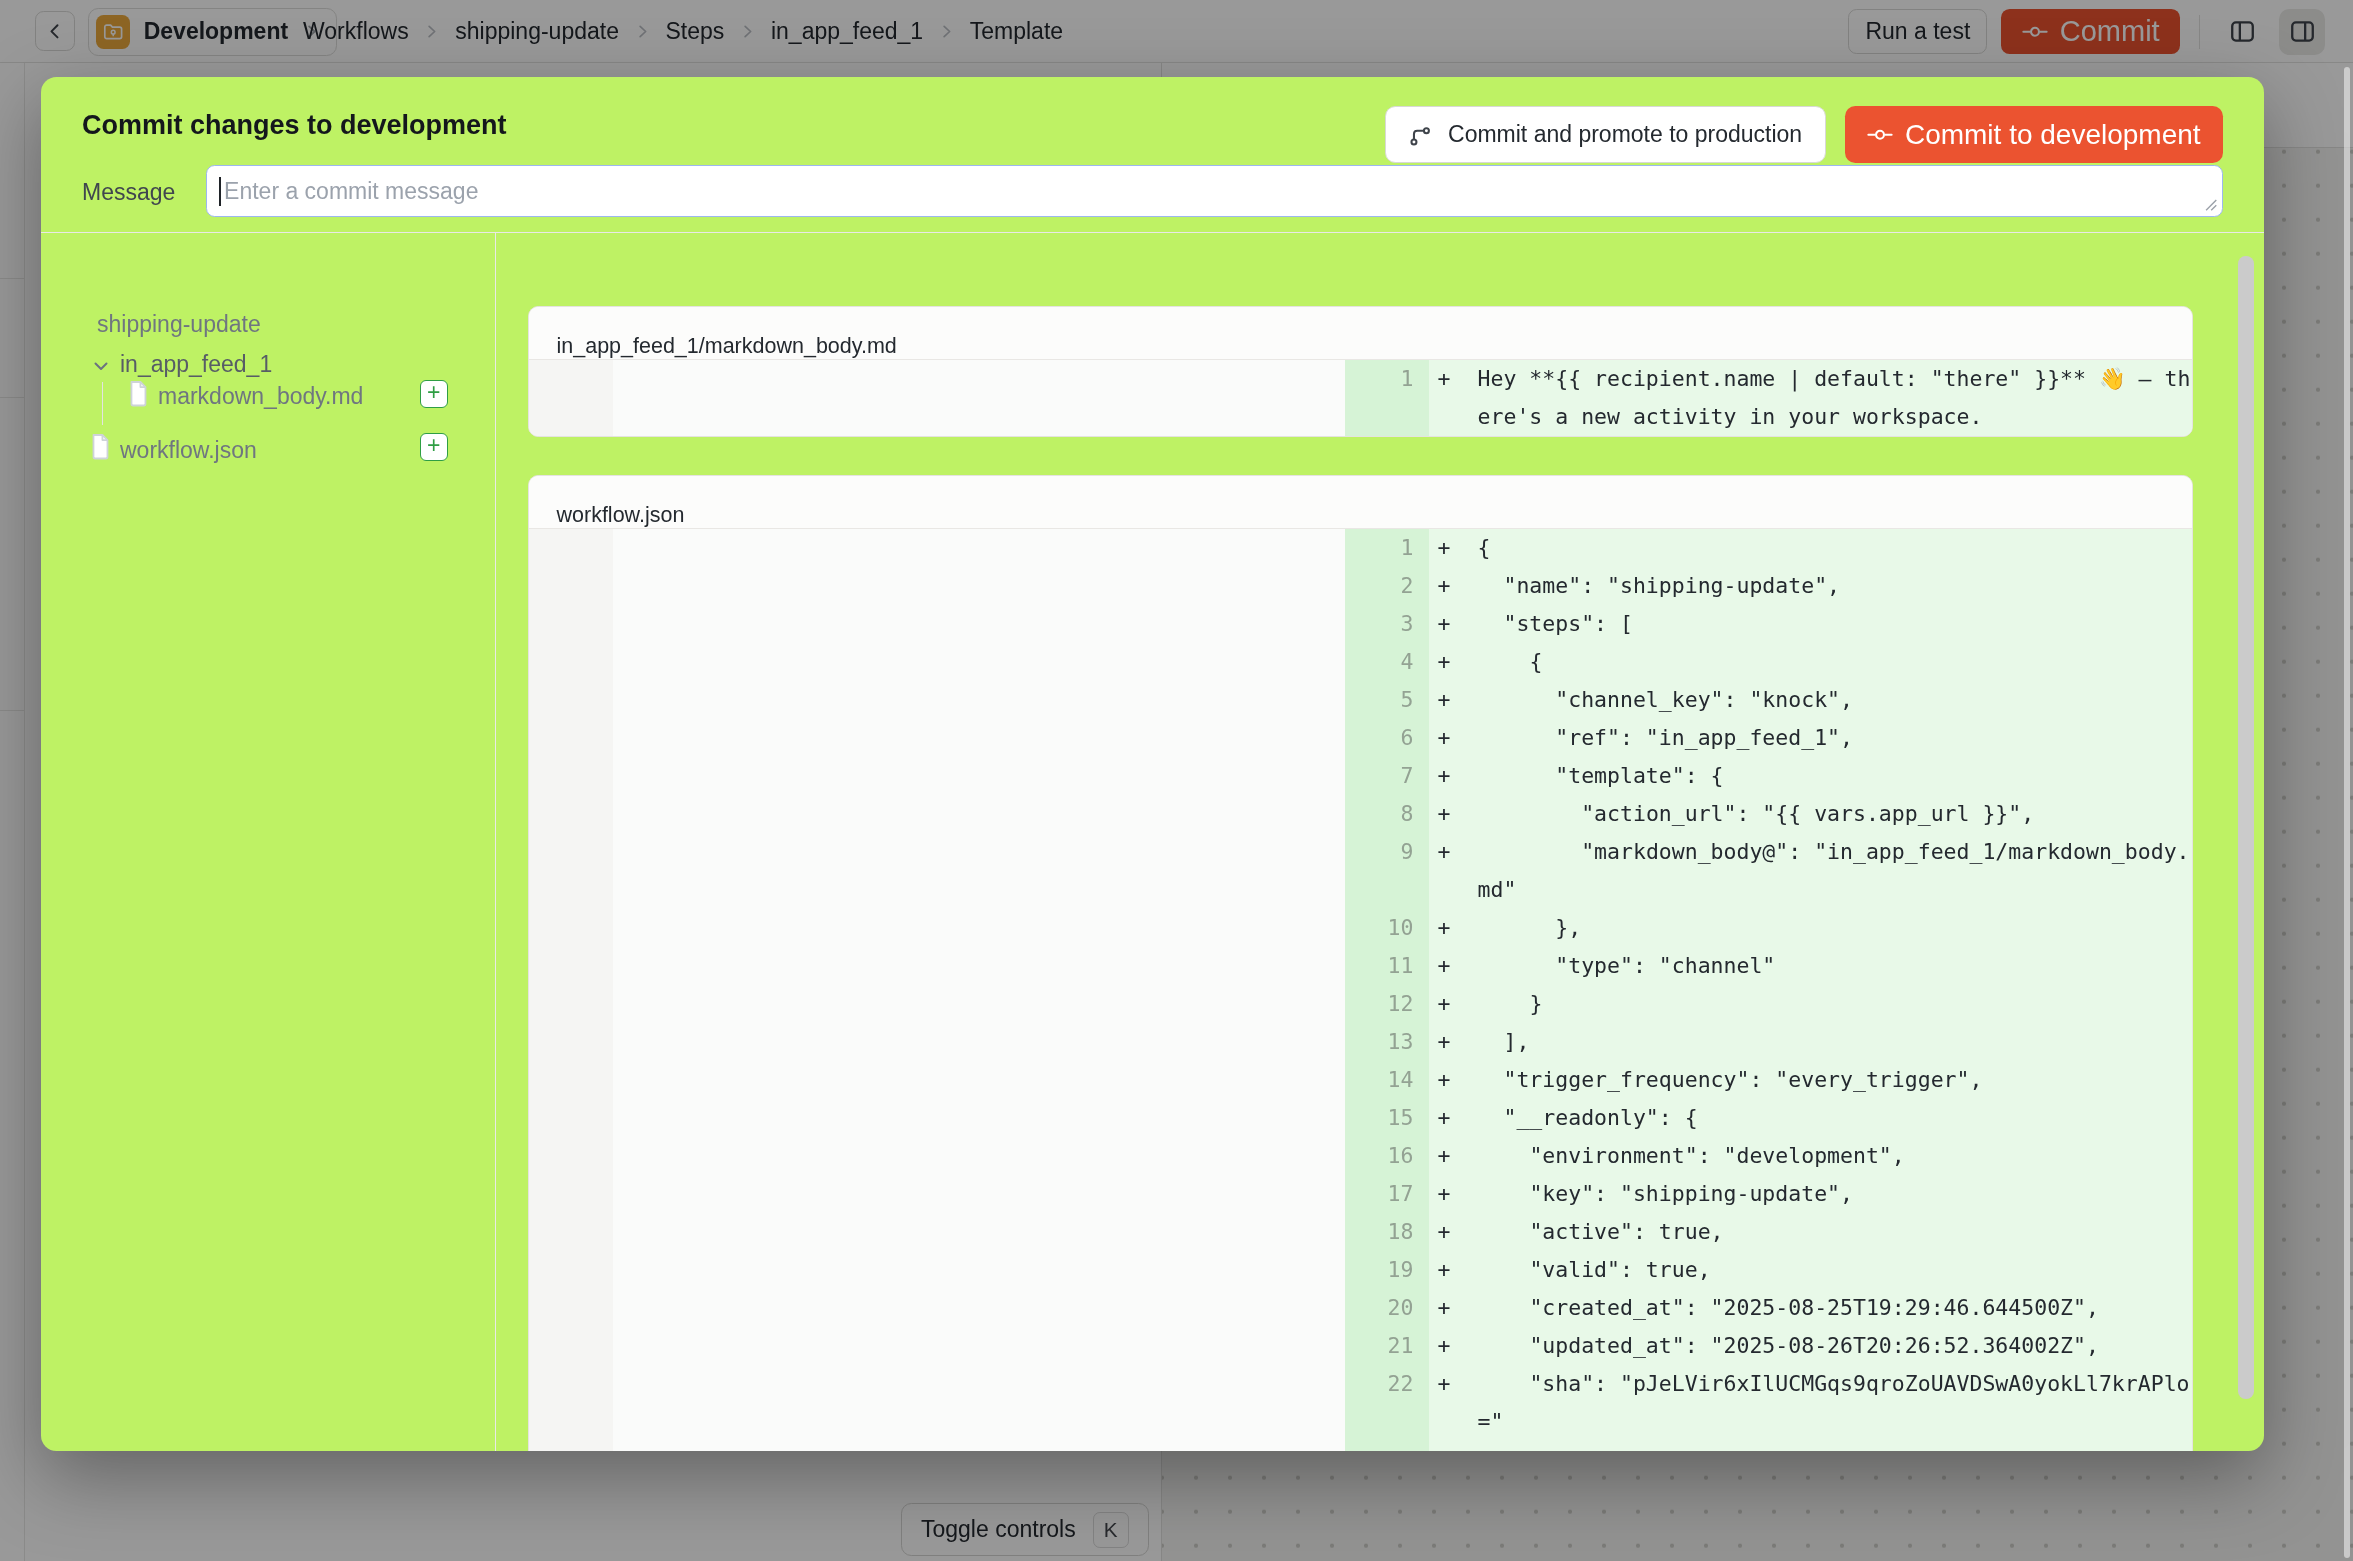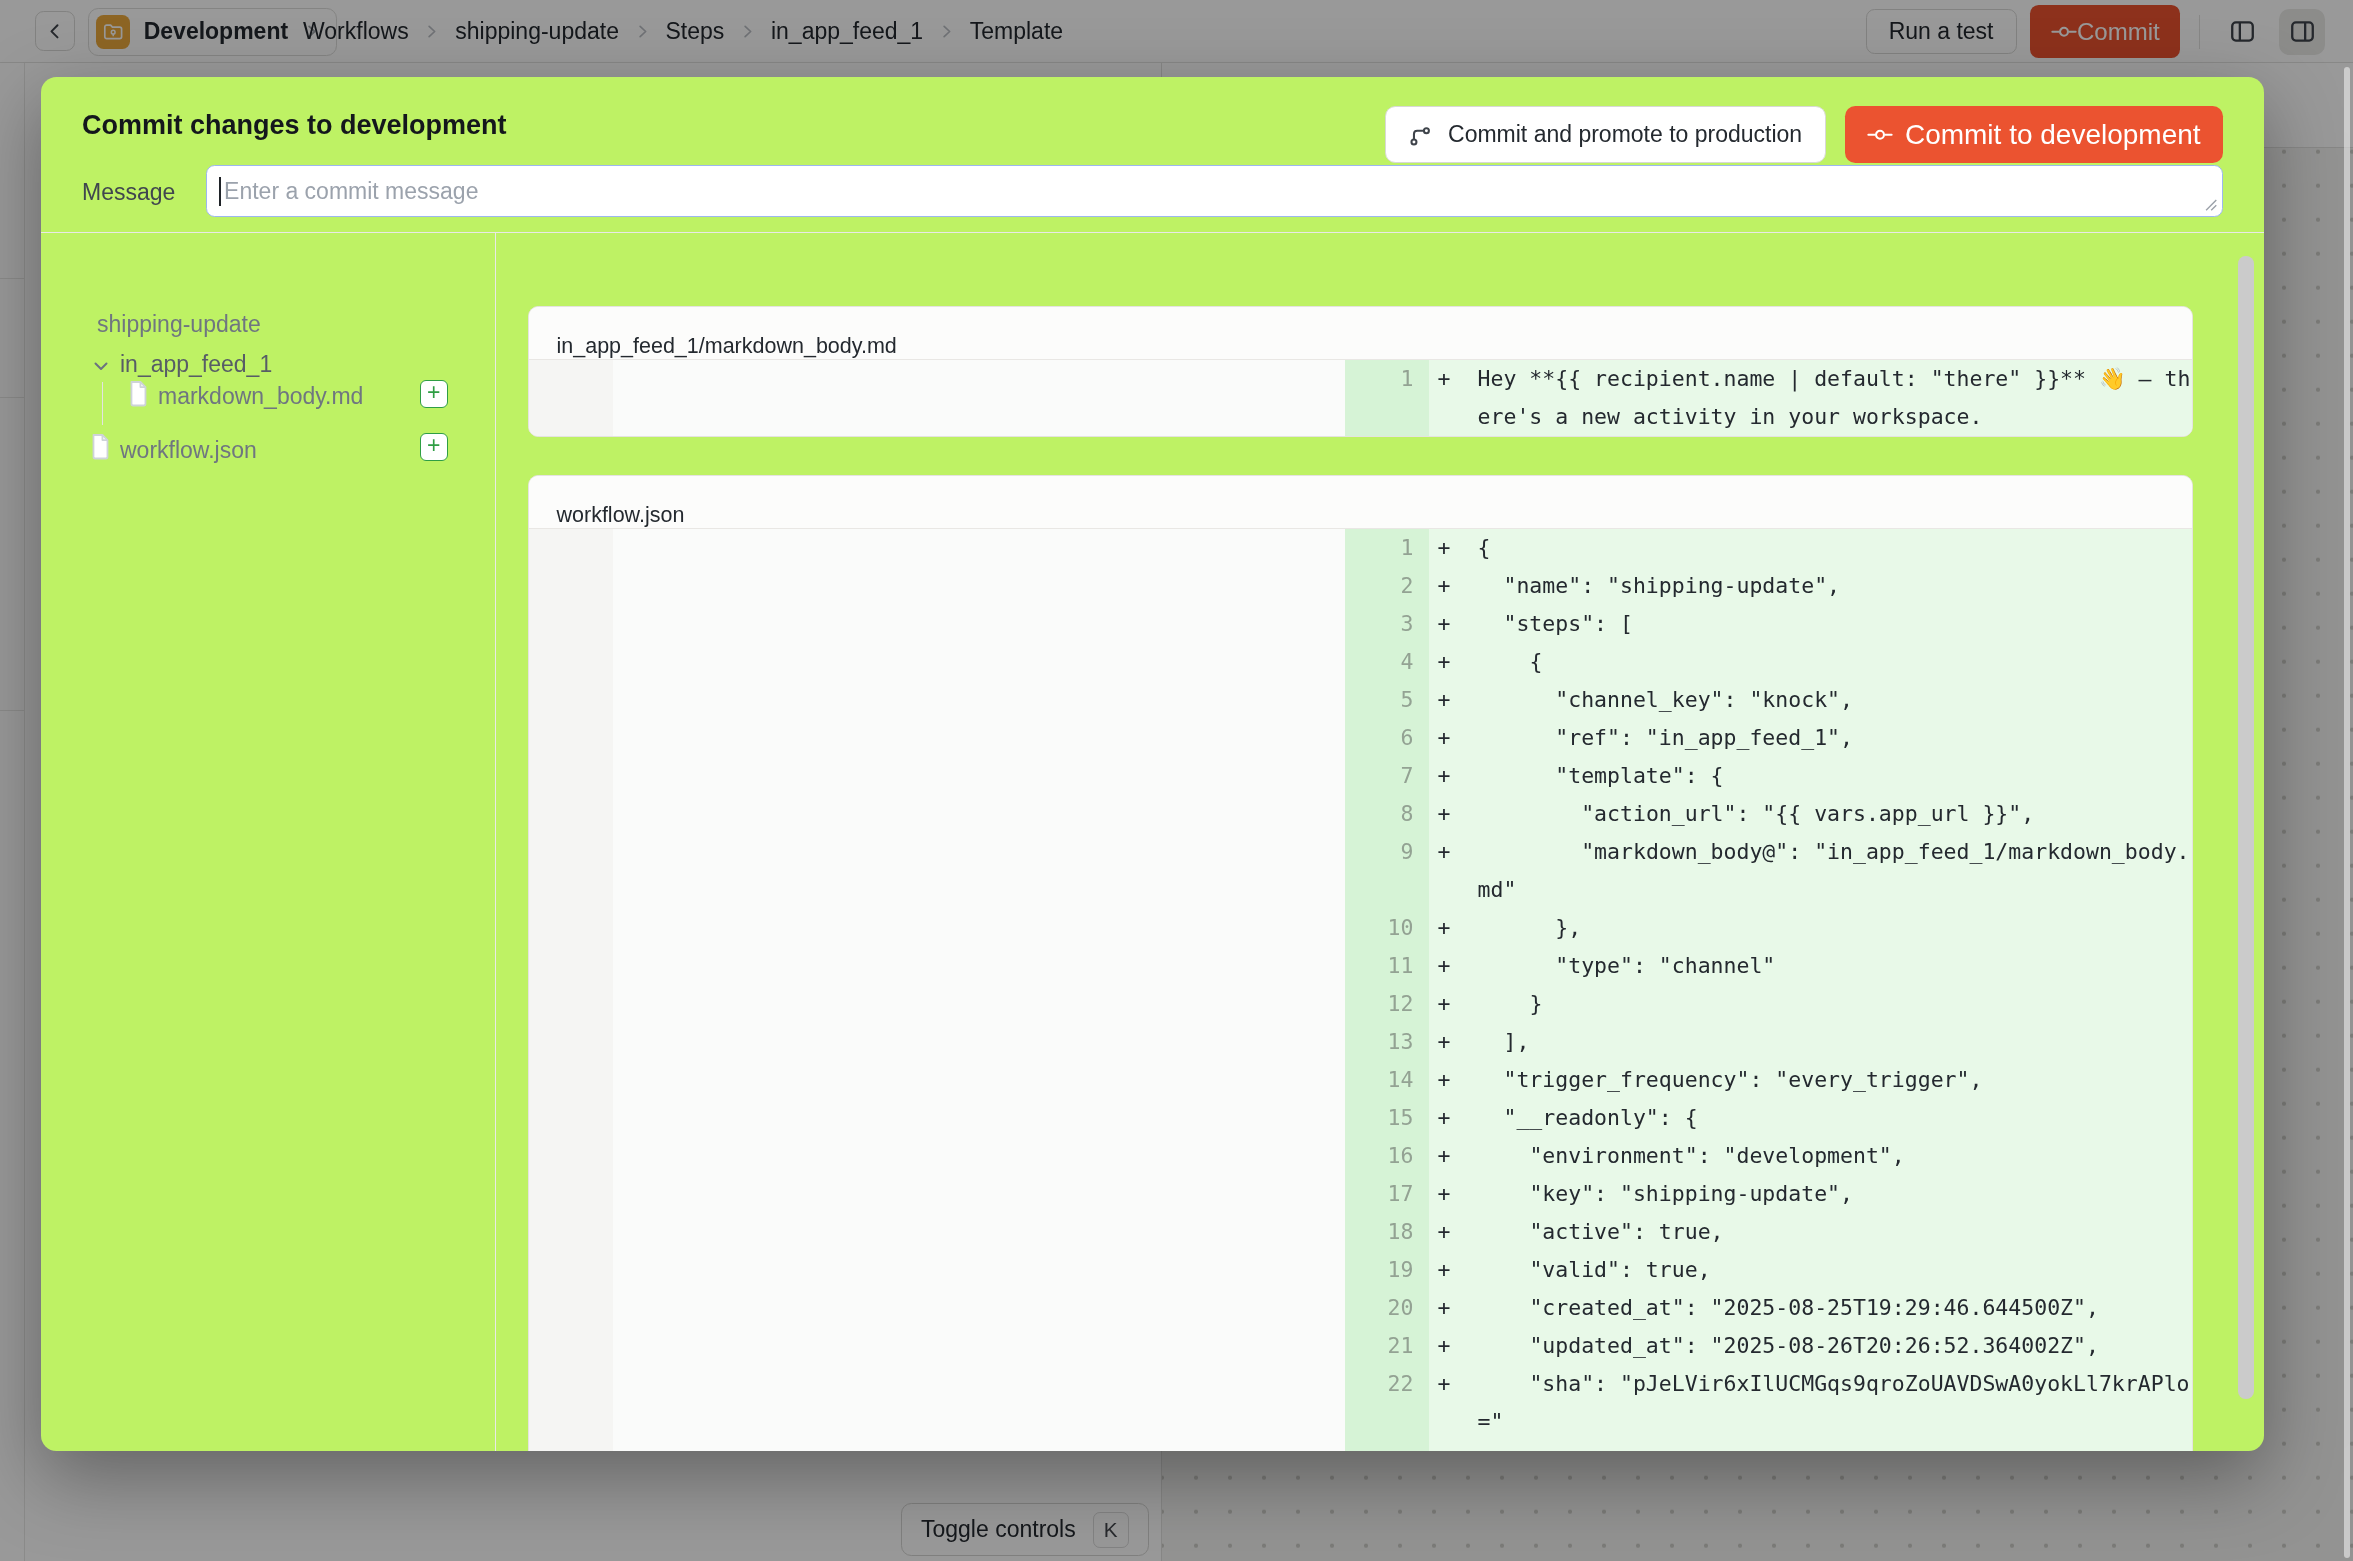--- a/index.html
+++ b/index.html
@@ -19,25 +19,25 @@
                display:flex; align-items:center; gap:13.8px; padding:0 15.5px 0 6.9px;
                border:0.9px solid #dcdcda; border-radius:10.3px; background:#fff; }
   .env-folder { width:34px; height:34px; border-radius:7.7px; background:#eca93c;
                 display:flex; align-items:center; justify-content:center; }
   .env-label { font-size:23px; font-weight:600; color:#24292f; }
   .crumbs { position:absolute; left:303px; top:0; height:63px;
             display:flex; align-items:center; gap:13.8px; font-size:23px; color:#24292f; }
   .crumbs svg { flex:none; }
   .tb-right { position:absolute; right:29px; top:0; height:63px;
               display:flex; align-items:center; gap:13.8px; }
-  .btn-run { height:45px; padding:0 22px; border:0.9px solid #d9d9d7; border-radius:8.6px;
+  .btn-run { height:45px; padding:0 16px; border:0.9px solid #d9d9d7; border-radius:8.6px;
              background:#fff; font-size:23px; color:#24292f;
              display:flex; align-items:center; }
-  .btn-commit-top { height:53px; padding:0 20.7px; border-radius:8.6px; background:#EB5330;
-                    color:#fff; font-size:24px; display:flex; align-items:center; gap:0; }
+  .btn-commit-top { height:45px; padding:0 20.7px; border-radius:8.6px; background:#EB5330;
+                    color:#fff; font-size:29px; display:flex; align-items:center; gap:12px; }
   .tb-sep { width:0.9px; height:34px; background:#e2e2e0; margin:0 5.2px; }
   .icon-btn { width:46px; height:46px; border-radius:10.3px;
               display:flex; align-items:center; justify-content:center; }
   .icon-btn.active { background:#e9e9e7; }
 
   .v-rail { position:absolute; left:24px; top:63px; bottom:0; width:0.9px; background:#e8e8e6; }
   .rail-line { position:absolute; left:0; width:24px; height:0.9px; background:#e8e8e6; }
 
   .canvas { position:absolute; left:1161px; top:63px; right:0; bottom:0;
             background:#fff; border-left:0.9px solid #e2e2e0; }

